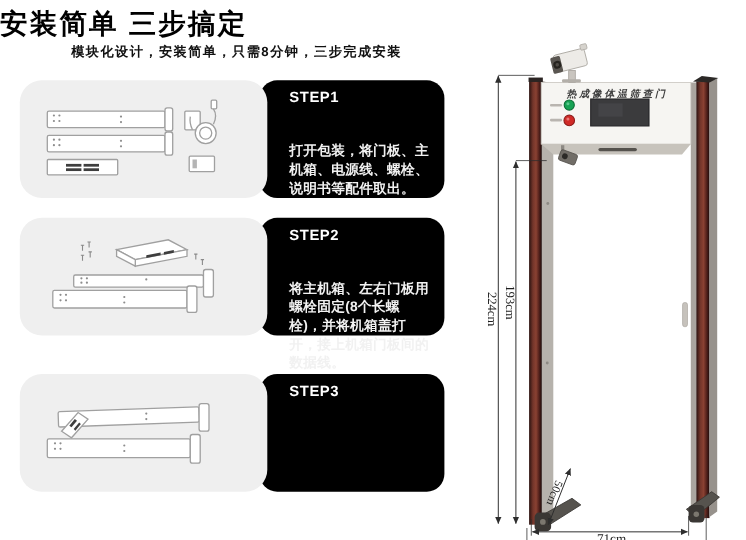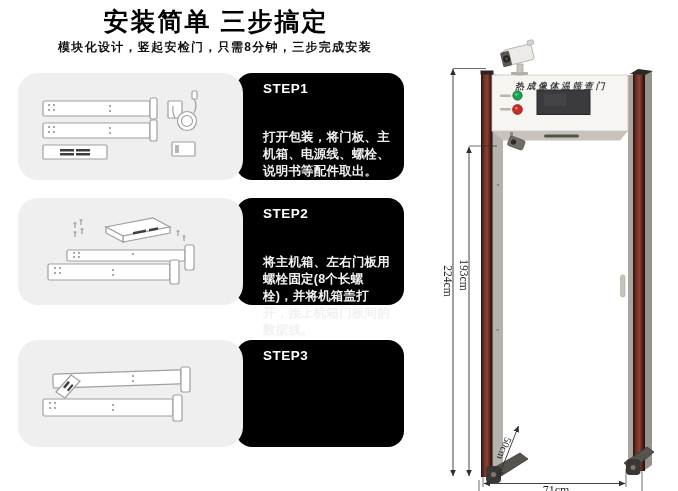--- a/index.html
+++ b/index.html
@@ -2,21 +2,21 @@
 <html><head>
 <meta charset="utf-8">
 <style>
   html,body { margin:0; padding:0; background:#ffffff; }
   .page {
     position:relative; width:678px; height:491px; background:#fff;
     font-family:"Liberation Sans", sans-serif; overflow:hidden;
   }
   
   .title {
-    position:absolute; top:5px; left:0; width:432px; text-align:center;
+    position:absolute; top:5px; left:0; width:432px; text-align:left;
     font-size:25px; font-weight:900; letter-spacing:2px; color:#000;
   }
   .subtitle {
     position:absolute; top:39px; left:0; width:430px; text-align:center;
     font-size:12px; font-weight:700; letter-spacing:1.3px; color:#111;
   }
   .row { position:absolute; left:0; width:440px; height:107px; }
   .row1 { top:73px; } .row2 { top:198px; } .row3 { top:340px; }
   .illus {
     position:absolute; left:18px; top:0; width:225px; height:107px;
@@ -39,21 +39,21 @@
   .sketch { stroke:#a0a0a0; fill:#ffffff; stroke-width:1.2; }
   .sketchdark { fill:#3e3e3e; stroke:none; }
   .screw { stroke:#8a8a8a; stroke-width:1; fill:none; }
 </style>
 </head>
 <body>
 
 <div class="page">
 
   <div class="title">安装简单 三步搞定</div>
-  <div class="subtitle">模块化设计，竖起安检门，只需8分钟，三步完成安装</div>
+  <div class="subtitle">模块化设计，安装简单，只需8分钟，三步完成安装</div>
 
   <div class="row row1">
     <div class="illus">
       <svg width="225" height="107" viewBox="0 0 225 107">
         <g class="sketch">
           <rect x="25" y="28" width="107" height="15" rx="1.5"></rect>
           <rect x="132" y="25" width="7" height="21" rx="2"></rect>
           <rect x="25" y="50" width="107" height="15" rx="1.5"></rect>
           <rect x="132" y="47" width="7" height="21" rx="2"></rect>
           <rect x="25" y="72" width="64" height="14" rx="1"></rect>

